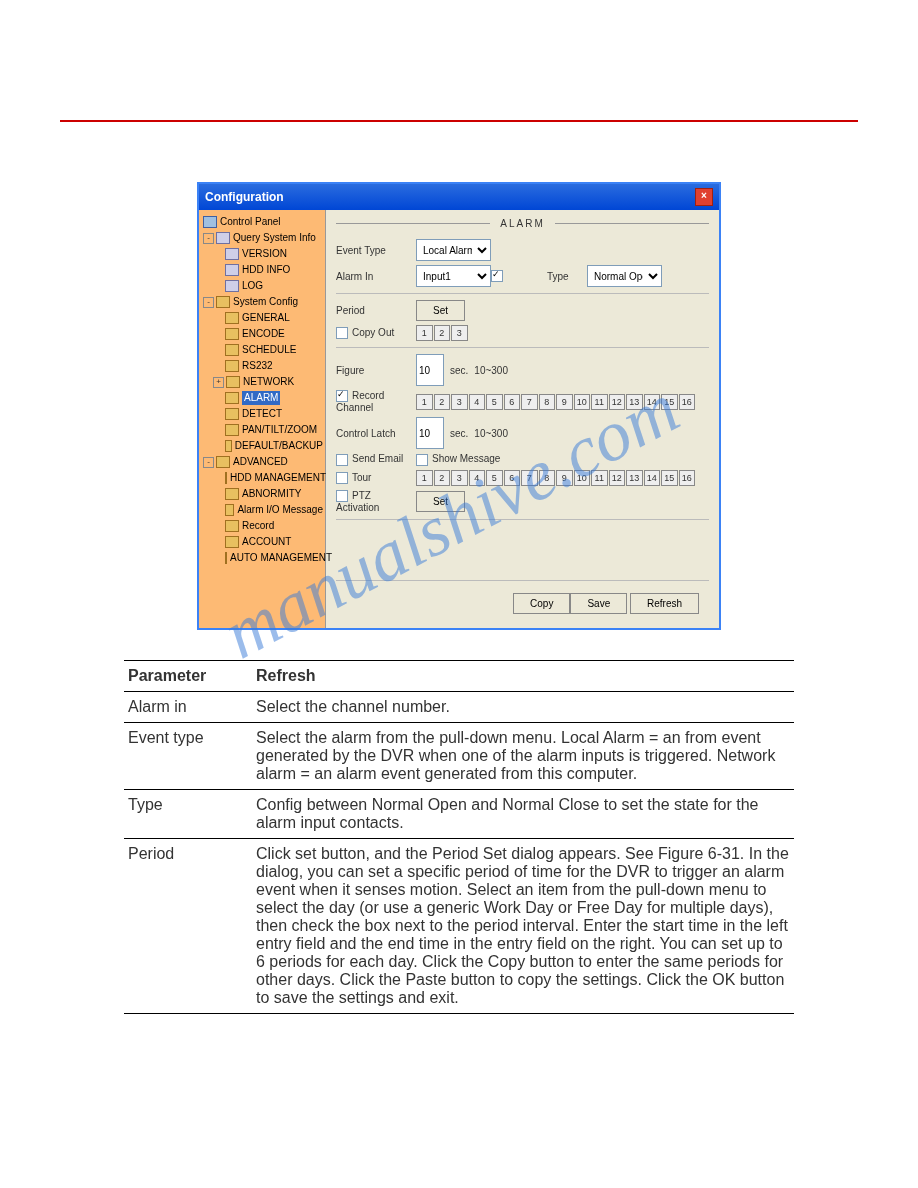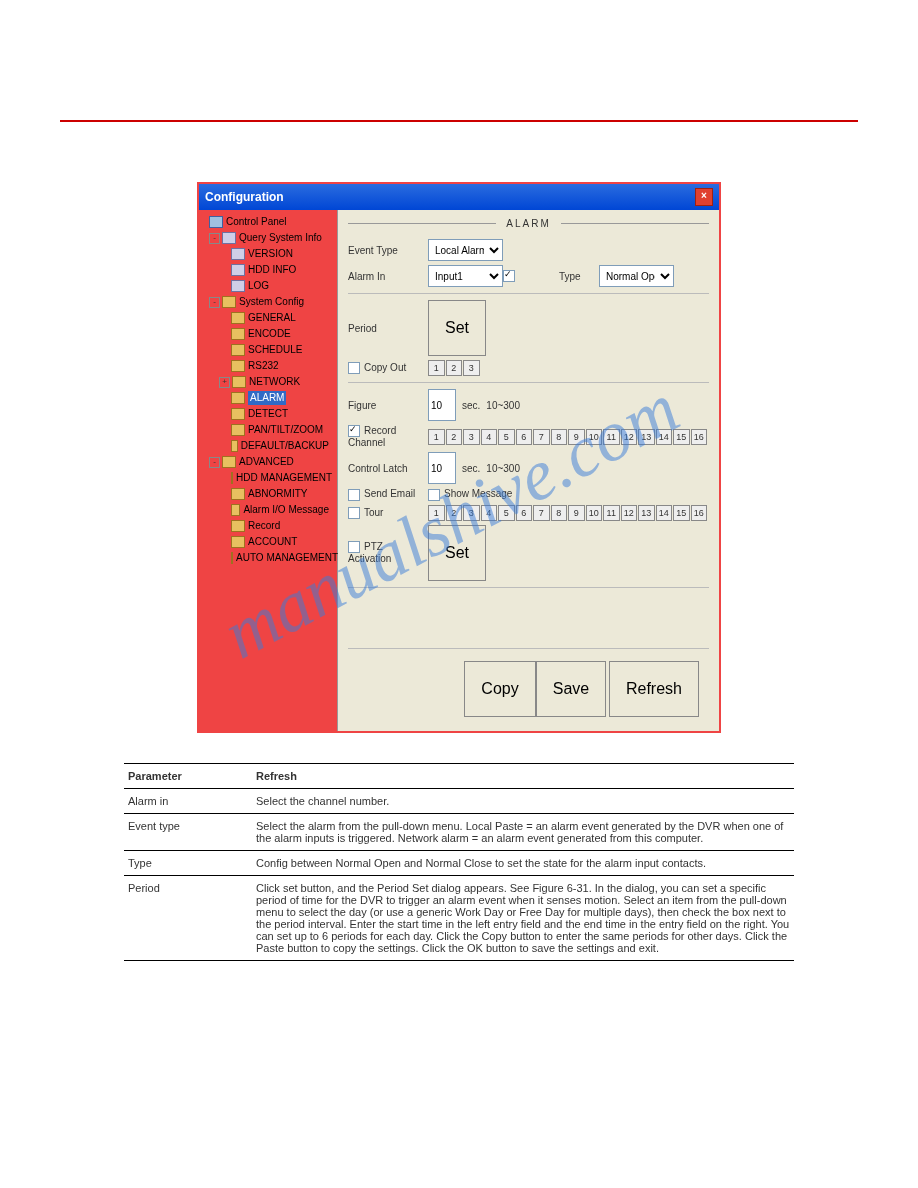--- a/index.html
+++ b/index.html
@@ -1,46 +1,46 @@
 <!DOCTYPE html>
 <html><head>
 <meta charset="utf-8">
 <style>
 body{margin:0;font-family:Arial,sans-serif;background:#fff;font-size:11px;color:#333}
 .page{width:918px;margin:0 auto;padding:40px 60px 60px;box-sizing:border-box;position:relative}
 .redline{border:none;border-top:2px solid #c00;margin:80px 0 60px}
-.win{width:520px;margin:0 auto;border:2px solid #ef4444}
+.win{width:520px;margin:0 auto;border:2px solid #3b82f6}
 .titlebar{background:linear-gradient(to bottom,#2a6cdf,#0046d5);color:#fff;font-weight:bold;padding:4px 6px;font-size:12px;display:flex;justify-content:space-between;align-items:center}
 .closebtn{width:16px;height:16px;background:#e04030;border:1px solid #a02010;color:#fff;font-size:10px;line-height:14px;text-align:center;font-weight:bold}
 .winbody{display:flex;background:#ece9d8;min-height:370px}
-.tree{width:122px;border-right:1px solid #999;padding:4px 8px;font-size:10px;line-height:14px;color:#000;background:#ef4444;white-space:nowrap}
+.tree{width:122px;border-right:1px solid #999;padding:4px 2px;font-size:10px;line-height:14px;color:#000;background:#fdba74;white-space:nowrap}
 .tree .it{display:flex;align-items:center;padding:1px 0}
 .tree .l1{padding-left:2px}.tree .l2{padding-left:12px}.tree .l3{padding-left:24px}
 .tree .ic{width:12px;height:10px;margin-right:3px;display:inline-block;background:#e8c060;border:1px solid #a07020}
 .tree .ic.doc{background:#cfcfe8;border-color:#7070a0}
 .tree .ic.cp{background:#a0c0e0;border-color:#4060a0}
 .tree .sel{background:#316ac5;color:#fff;padding:0 2px}
 .pm{display:inline-block;width:9px;height:9px;border:1px solid #888;font-size:8px;line-height:8px;text-align:center;margin-right:2px;color:#333}
 .main{flex:1;padding:8px 10px;font-size:10px;color:#333}
 .hdrline{display:flex;align-items:center;margin-bottom:10px}
 .hdrline .ln{flex:1;height:1px;background:#999}
 .hdrline .tx{padding:0 10px;letter-spacing:2px}
 .row{display:flex;align-items:center;margin:4px 0}
 .lbl{width:80px}
 .sel-in,.inp{border:1px solid #7f9db9;background:#fff;font-size:10px;height:22px;padding:4px 2px}
 .sel-in{width:75px}
 .inp{width:22px;text-align:left}
-.btn{border:1px solid #888;background:#ece9d8;font-size:16px;padding:18px 16px}
+.btn{border:1px solid #888;background:#ece9d8;font-size:10px;padding:4px 16px}
 .chbx{width:10px;height:10px;border:1px solid #7f9db9;background:#fff;display:inline-block;margin-right:4px;vertical-align:middle;position:relative}
 .chbx.ck::after{content:"✓";position:absolute;font-size:9px;top:-2px;left:0;color:#000}
 .chans{display:flex;gap:1px}
 .chan{width:14.5px;height:14px;border:1px solid #888;background:#eee;font-size:9px;text-align:center;line-height:14px}
 .sep{height:1px;background:#bbb;margin:6px 0}
 .footer-btns{display:flex;justify-content:flex-end;padding:6px 10px}
-.tbl{width:670px;margin:30px auto 0;border-collapse:collapse;font-size:11px}
+.tbl{width:670px;margin:30px auto 0;border-collapse:collapse;font-size:16px}
 .tbl th,.tbl td{border-bottom:1px solid #000;text-align:left;padding:6px 4px;vertical-align:top}
 .tbl th{font-weight:bold;border-top:1px solid #000}
 .tbl .c1{width:120px}
 .wm{position:absolute;top:480px;left:200px;font-size:72px;color:#3a7cd8;opacity:.5;transform:rotate(-28deg);font-style:italic;font-family:Georgia,serif;pointer-events:none}
 </style>
 </head>
 <body>
 
 <div class="page">
 <hr class="redline">
@@ -276,21 +276,21 @@
         <tr>
   <th class="c1">Parameter</th>
   <th>Refresh</th>
  </tr>
  <tr>
           <td>Alarm in</td>
           <td>Select the channel number.</td>
         </tr>
  <tr>
           <td>Event type</td>
-          <td>Select the alarm from the pull-down menu. Local Paste = an alarm event generated by the DVR when one of the alarm inputs is triggered. Network alarm = an alarm event generated from this computer.</td>
+          <td>Select the alarm from the pull-down menu. Local Alarm = an from event generated by the DVR when one of the alarm inputs is triggered. Network alarm = an alarm event generated from this computer.</td>
         </tr>
  <tr>
           <td>Type</td>
           <td>Config between Normal Open and Normal Close to set the state for the alarm input contacts.</td>
         </tr>
  <tr>
           <td>Period</td>
           <td>Click set button, and the Period Set dialog appears. See Figure 6-31. In the dialog, you can set a specific period of time for the DVR to trigger an alarm event when it senses motion. Select an item from the pull-down menu to select the day (or use a generic Work Day or Free Day for multiple days), then check the box next to the period interval. Enter the start time in the left entry field and the end time in the entry field on the right. You can set up to 6 periods for each day. Click the Copy button to enter the same periods for other days. Click the Paste button to copy the settings. Click the OK button to save the settings and exit.</td>
         </tr>
 </tbody>

